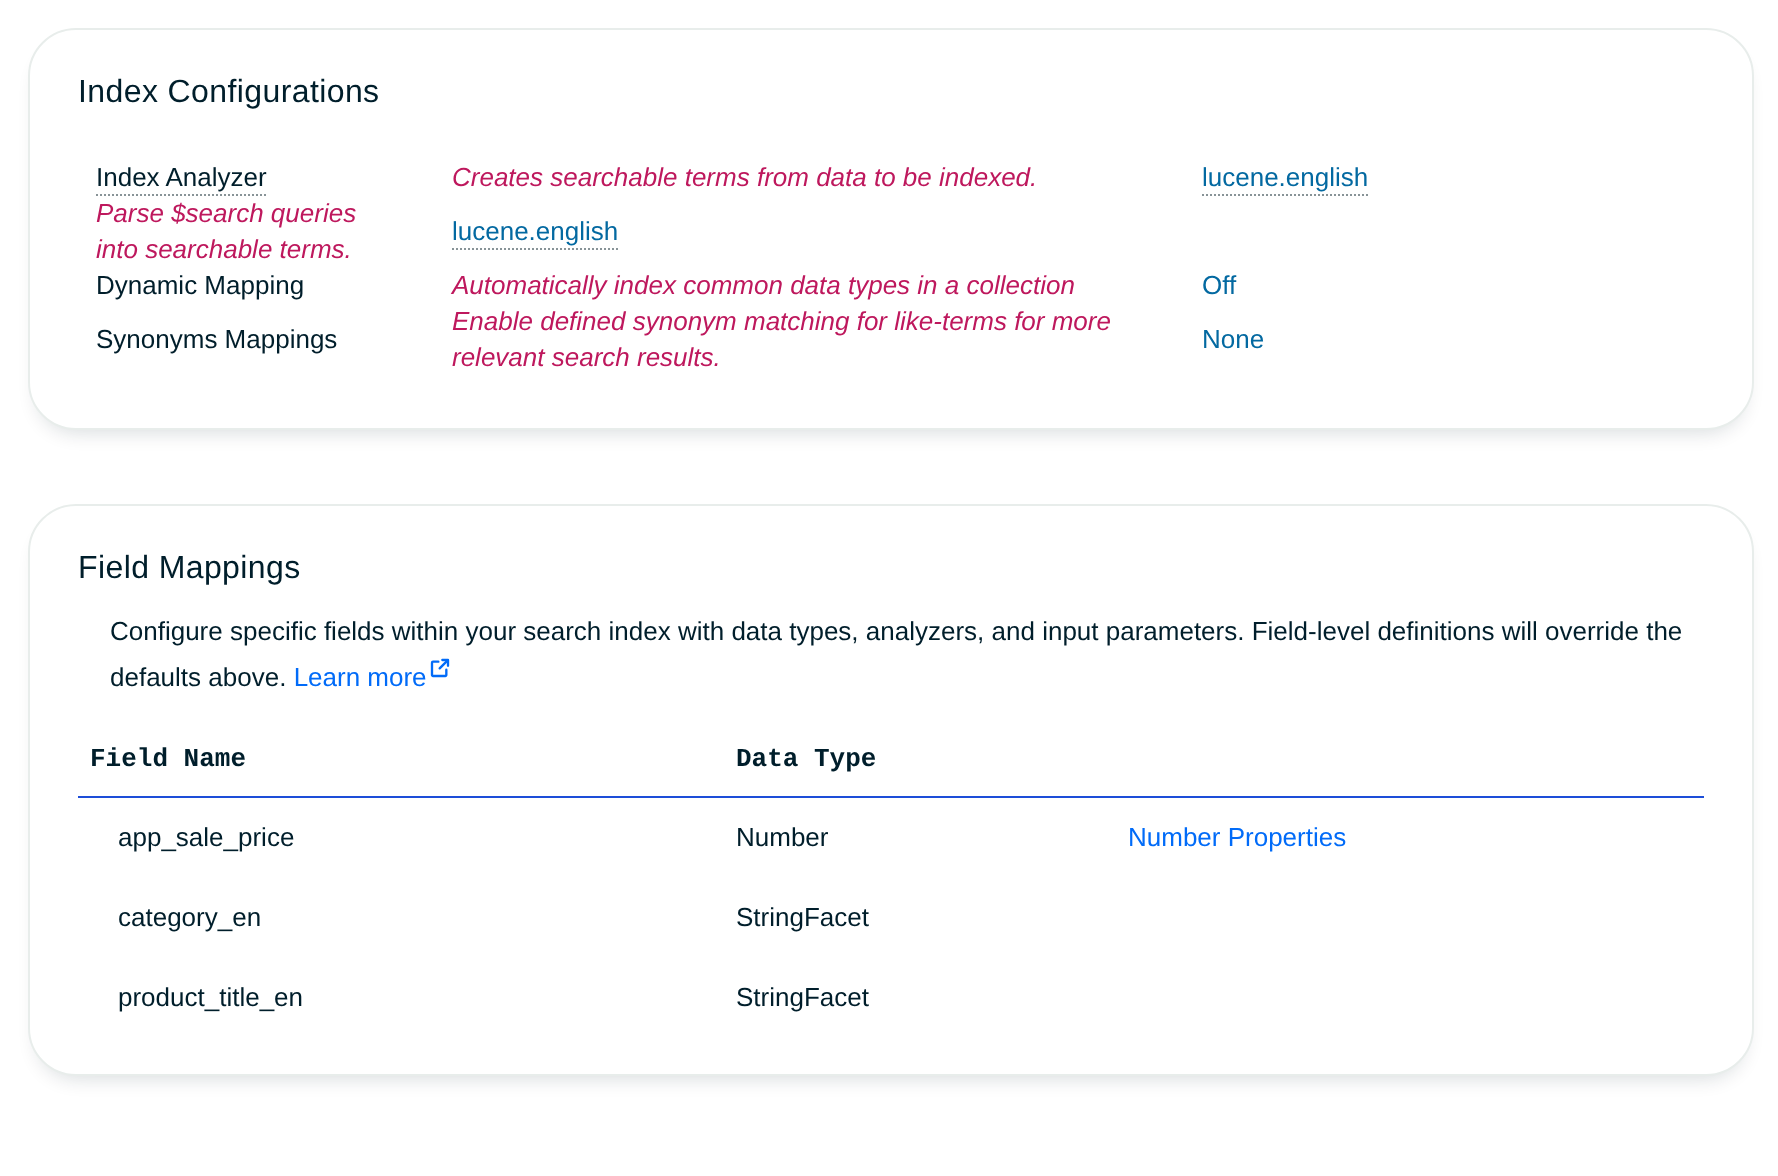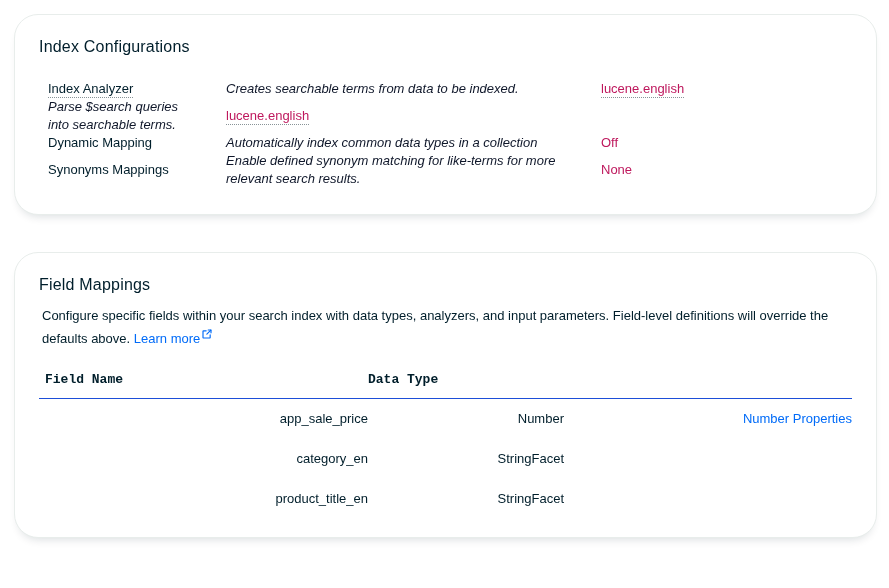--- a/index.html
+++ b/index.html
@@ -41,32 +41,32 @@
   .cfg-row {
     display: grid;
     grid-template-columns: 178px 375px 1fr;
     align-items: center;
     font-size: 13px;
     line-height: 18px;
   }
   .cfg-label { color: #001E2B; }
   .cfg-desc {
     font-style: italic;
-    color: #0f172a;
+    color: #be185d;
     padding-right: 40px;
   }
-  .cfg-value { color: #be185d; }
+  .cfg-value { color: #0369a1; }
   .dotted {
     border-bottom: 1px dotted #889397;
     padding-bottom: 1px;
   }
   .dotted:empty { border-bottom: none; }
   
   .fm-desc {
-    margin: 12px 0 18px 3px;
+    margin: 12px 0 18px 16px;
     font-size: 13px;
     line-height: 19px;
     max-width: 815px;
     color: #001E2B;
   }
   .link {
     color: #016BF8;
     text-decoration: none;
     cursor: pointer;
   }
@@ -86,21 +86,20 @@
     font-family: Liberation Mono, monospace;
   }
   .tbl-header .cell-field { padding-left: 6px; }
   .tbl-row {
     display: grid;
     grid-template-columns: 329px 196px 1fr;
     align-items: center;
     font-size: 13px;
     line-height: 14px;
     padding: 13px 0;
-    text-align: right;
   }
   .tbl-row .cell-field { padding-left: 20px; }
 </style>
 </head>
 <body>
 
 <section class="card card--first">
   <h2 class="card-title">Index Configurations</h2>
 
   <div class="cfg-rows">

